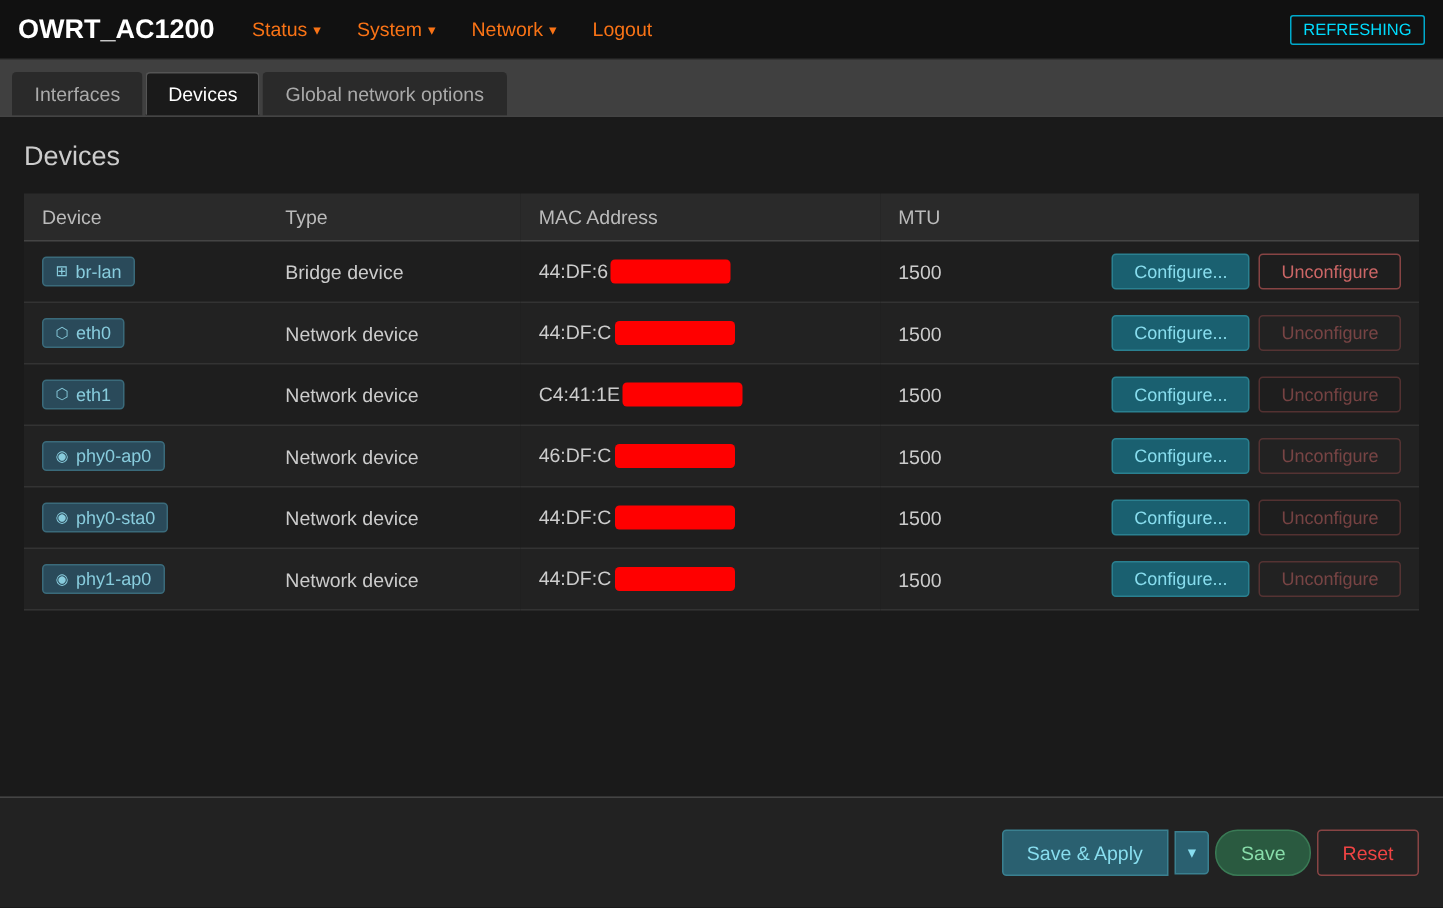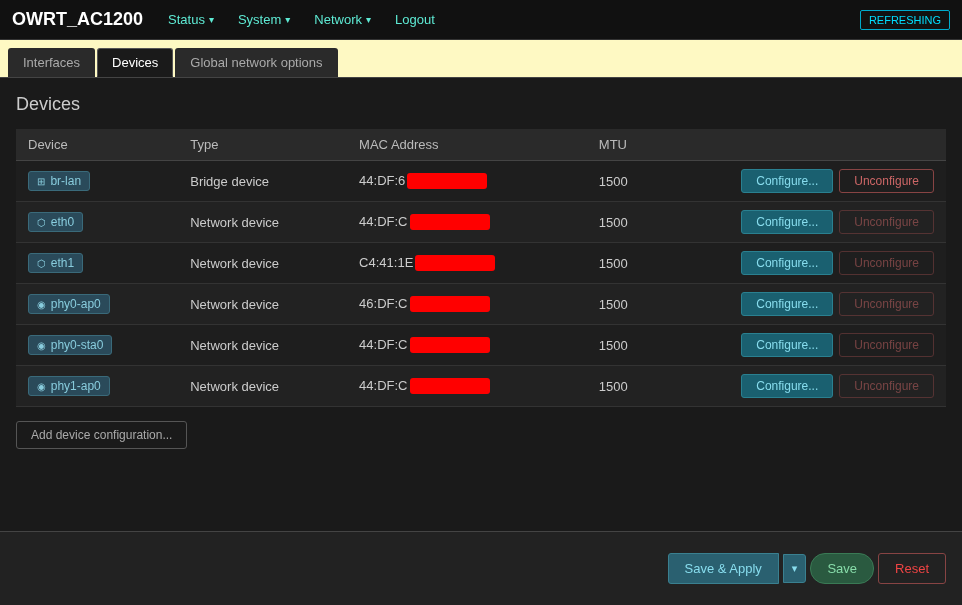--- a/index.html
+++ b/index.html
@@ -1,27 +1,27 @@
 <!DOCTYPE html>
 <html><head>
   <meta charset="utf-8">
   <style>
     * { box-sizing: border-box; margin: 0; padding: 0; }
     body { background: #1a1a1a; color: #ccc; font-family: Arial, sans-serif; font-size: 13px; width: 962px; min-height: 605px; }
 
     
     .navbar { background: #111; display: flex; align-items: center; padding: 0 12px; height: 40px; border-bottom: 1px solid #333; }
     .navbar-brand { color: #fff; font-size: 18px; font-weight: bold; margin-right: 13px; }
-    .nav-item { color: #5eead4; padding: 8px 12px; cursor: pointer; display: flex; align-items: center; gap: 4px; font-size: 13px; }
+    .nav-item { color: #f97316; padding: 8px 12px; cursor: pointer; display: flex; align-items: center; gap: 4px; font-size: 13px; }
     .nav-item .arrow { font-size: 10px; }
     .nav-spacer { flex: 1; }
     .refreshing-badge { background: transparent; border: 1px solid #00aacc; color: #00ddff; padding: 3px 8px; font-size: 11px; border-radius: 2px; }
 
     
-    .tabs-bar { background: #fef9c3; padding: 8px 8px 0 8px; display: flex; gap: 2px; border-bottom: 1px solid #444; }
+    .tabs-bar { background: #404040; padding: 8px 8px 0 8px; display: flex; gap: 2px; border-bottom: 1px solid #444; }
     .tab { padding: 6px 14px; cursor: pointer; border: 1px solid transparent; border-bottom: none; border-radius: 3px 3px 0 0; font-size: 13px; color: #aaa; background: #2a2a2a; }
     .tab.active { background: #1a1a1a; border-color: #555; color: #fff; border-bottom: 1px solid #1a1a1a; }
 
     
     .page-content { padding: 16px 16px; }
     .section-title { font-size: 18px; color: #ccc; margin-bottom: 14px; font-weight: normal; }
 
     
     .devices-table { width: 100%; border-collapse: collapse; }
     .devices-table thead tr { background: #2a2a2a; }
@@ -214,21 +214,20 @@
     <td>
       <div class="action-cell">
         <button class="btn-configure">Configure...</button>
         <button class="btn-unconfigure disabled">Unconfigure</button>
       </div>
     </td>
   </tr>
       </tbody>
   </table>
 
-  <button class="btn-add-device">Add device configuration...</button>
 </div>
 
 <div class="footer-bar">
   <button class="btn-save-apply">Save &amp; Apply</button>
   <button class="btn-dropdown-arrow">▾</button>
   <button class="btn-save">Save</button>
   <button class="btn-reset">Reset</button>
 </div>
 
 </body></html>

